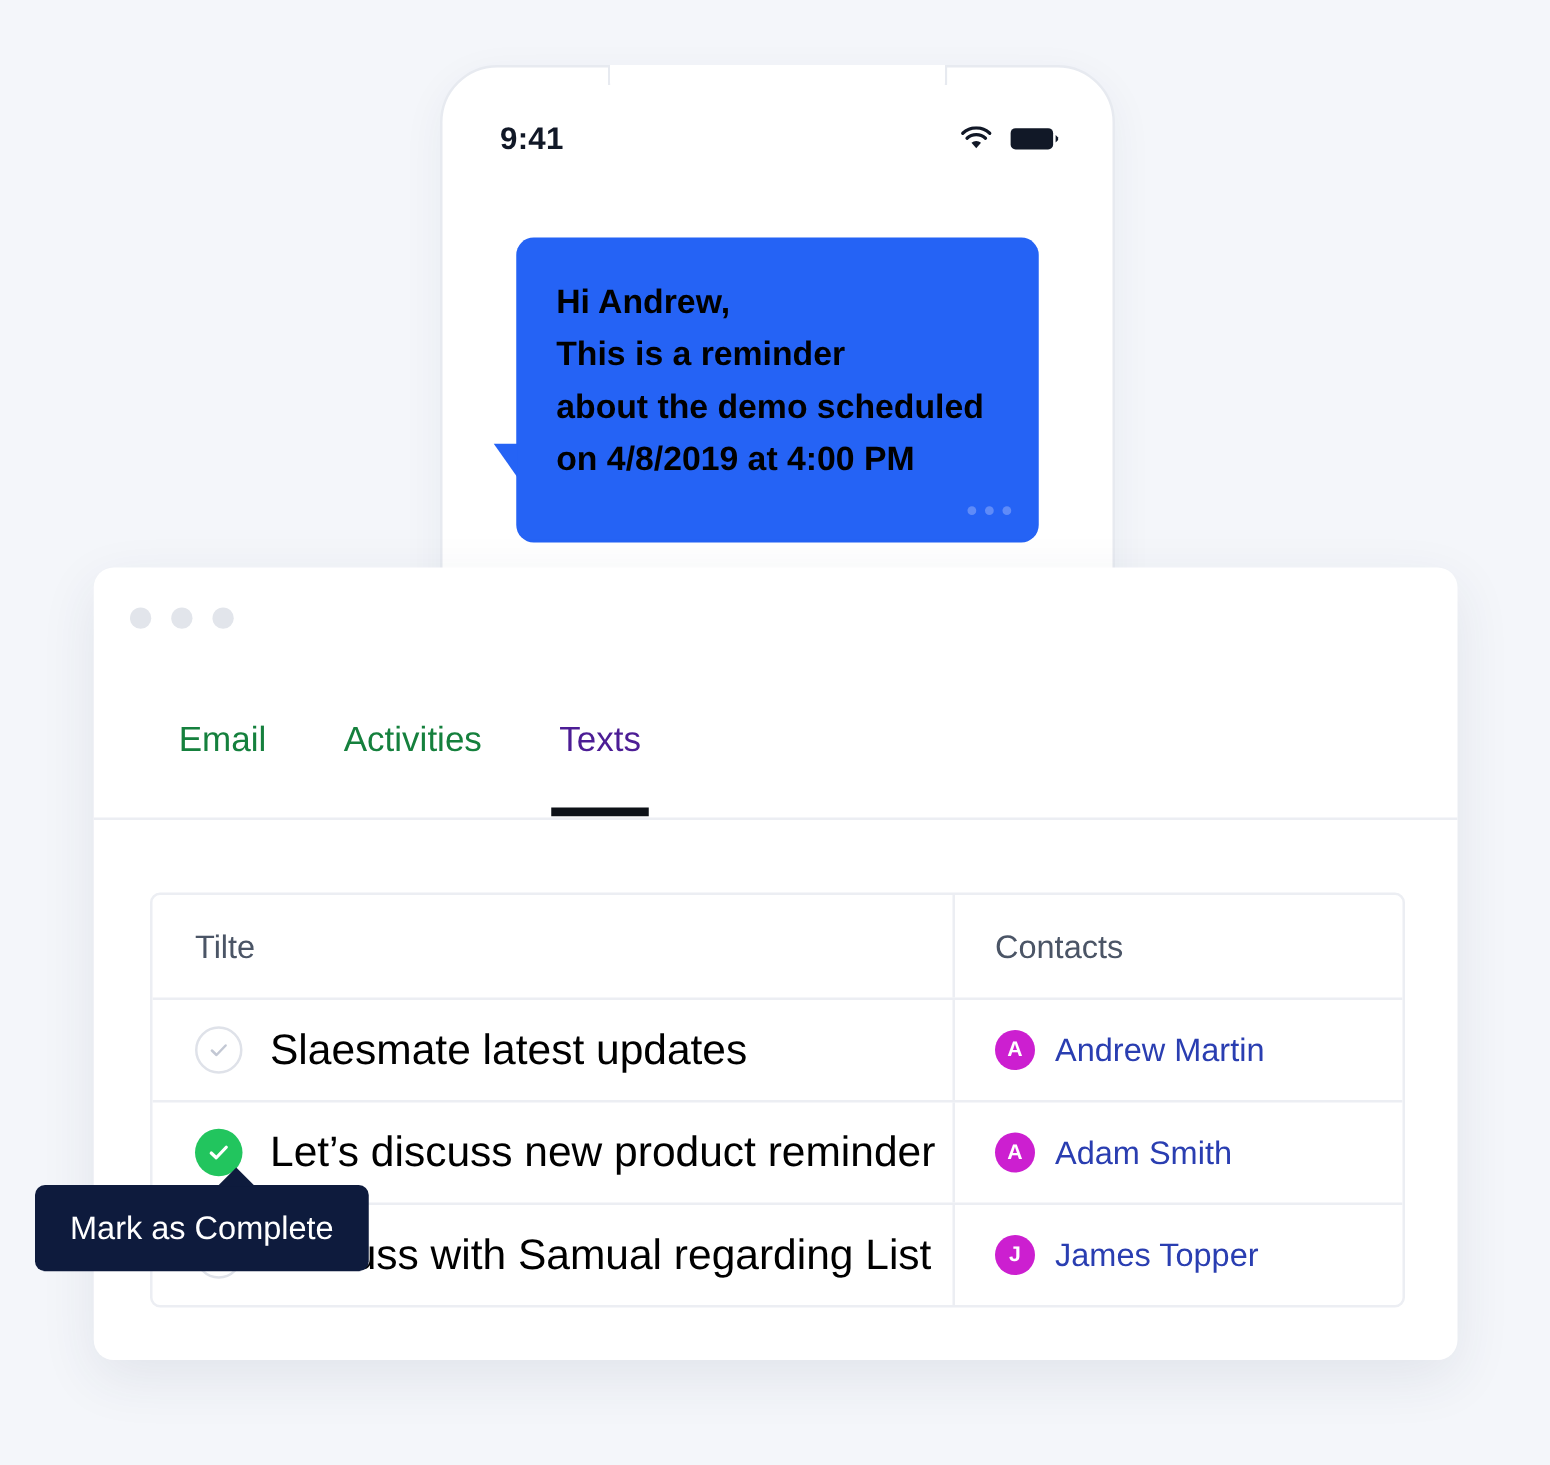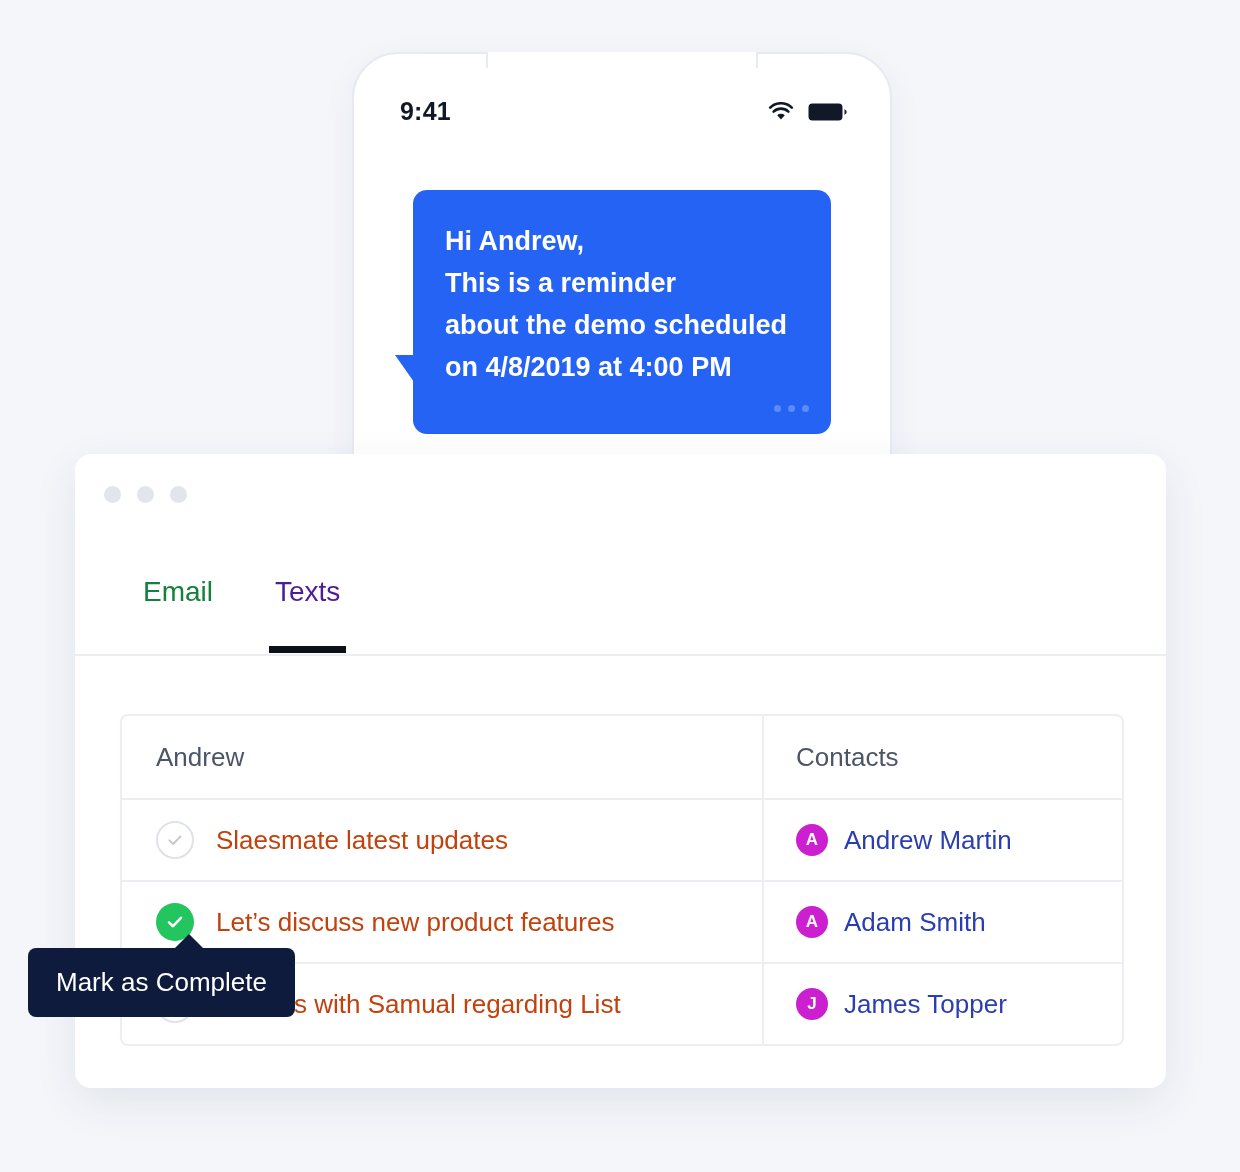--- a/index.html
+++ b/index.html
@@ -98,21 +98,21 @@
     bottom: 52px;
     width: 0; height: 0;
     border-style: solid;
     border-width: 0 19px 27px 0;
     border-color: transparent #2563f5 transparent transparent;
   }
   .bubble-line {
     font-size: 27px;
     font-weight: bold;
     line-height: 42px;
-    color: #ffffff;
+    color: #000000;
     white-space: nowrap;
   }
   .bubble-dots {
     position: absolute;
     right: 22px;
     bottom: 22px;
     display: flex;
     gap: 7px;
   }
   .bubble-dots i {
@@ -206,22 +206,22 @@
     align-items: center;
     gap: 16px;
   }
   .theader .tcell-title,
   .theader .tcell-contact { height: 82px; }
   .th-text {
     font-size: 26px;
     color: #4b5566;
   }
   .row-title {
-    font-size: 26px;
-    color: #c2410c;
+    font-size: 34px;
+    color: #000000;
     cursor: pointer;
     white-space: nowrap;
   }
   .contact-name {
     font-size: 26px;
     color: #2a3eb1;
     cursor: pointer;
     white-space: nowrap;
     text-align: right;
   }
@@ -330,28 +330,29 @@
   <div class="card">
 
     <div class="card-dots">
       <i></i>
       <i></i>
       <i></i>
     </div>
 
     <div class="tabs">
       <div class="tab">Email</div>
+      <div class="tab">Activities</div>
       <div class="tab active">Texts</div>
     </div>
 
     <div class="table">
 
       <div class="trow theader">
         <div class="tcell-title">
-          <span class="th-text">Andrew</span>
+          <span class="th-text">Tilte</span>
         </div>
         <div class="tcell-contact">
           <span class="th-text">Contacts</span>
         </div>
       </div>
 
       <div class="trow">
         <div class="tcell-title">
           <span class="check off">
             <svg width="20" height="20" viewBox="0 0 20 20">
@@ -366,21 +367,21 @@
         </div>
       </div>
 
       <div class="trow">
         <div class="tcell-title">
           <span class="check on">
             <svg width="22" height="22" viewBox="0 0 22 22">
               <path d="M5 11.4 L9 15.2 L17 6.8" stroke="#ffffff" stroke-width="2.6" fill="none" stroke-linecap="round" stroke-linejoin="round"></path>
             </svg>
           </span>
-          <span class="row-title">Let’s discuss new product features</span>
+          <span class="row-title">Let’s discuss new product reminder</span>
         </div>
         <div class="tcell-contact">
           <span class="avatar">A</span>
           <span class="contact-name">Adam Smith</span>
         </div>
       </div>
 
       <div class="trow">
         <div class="tcell-title">
           <span class="check off">

